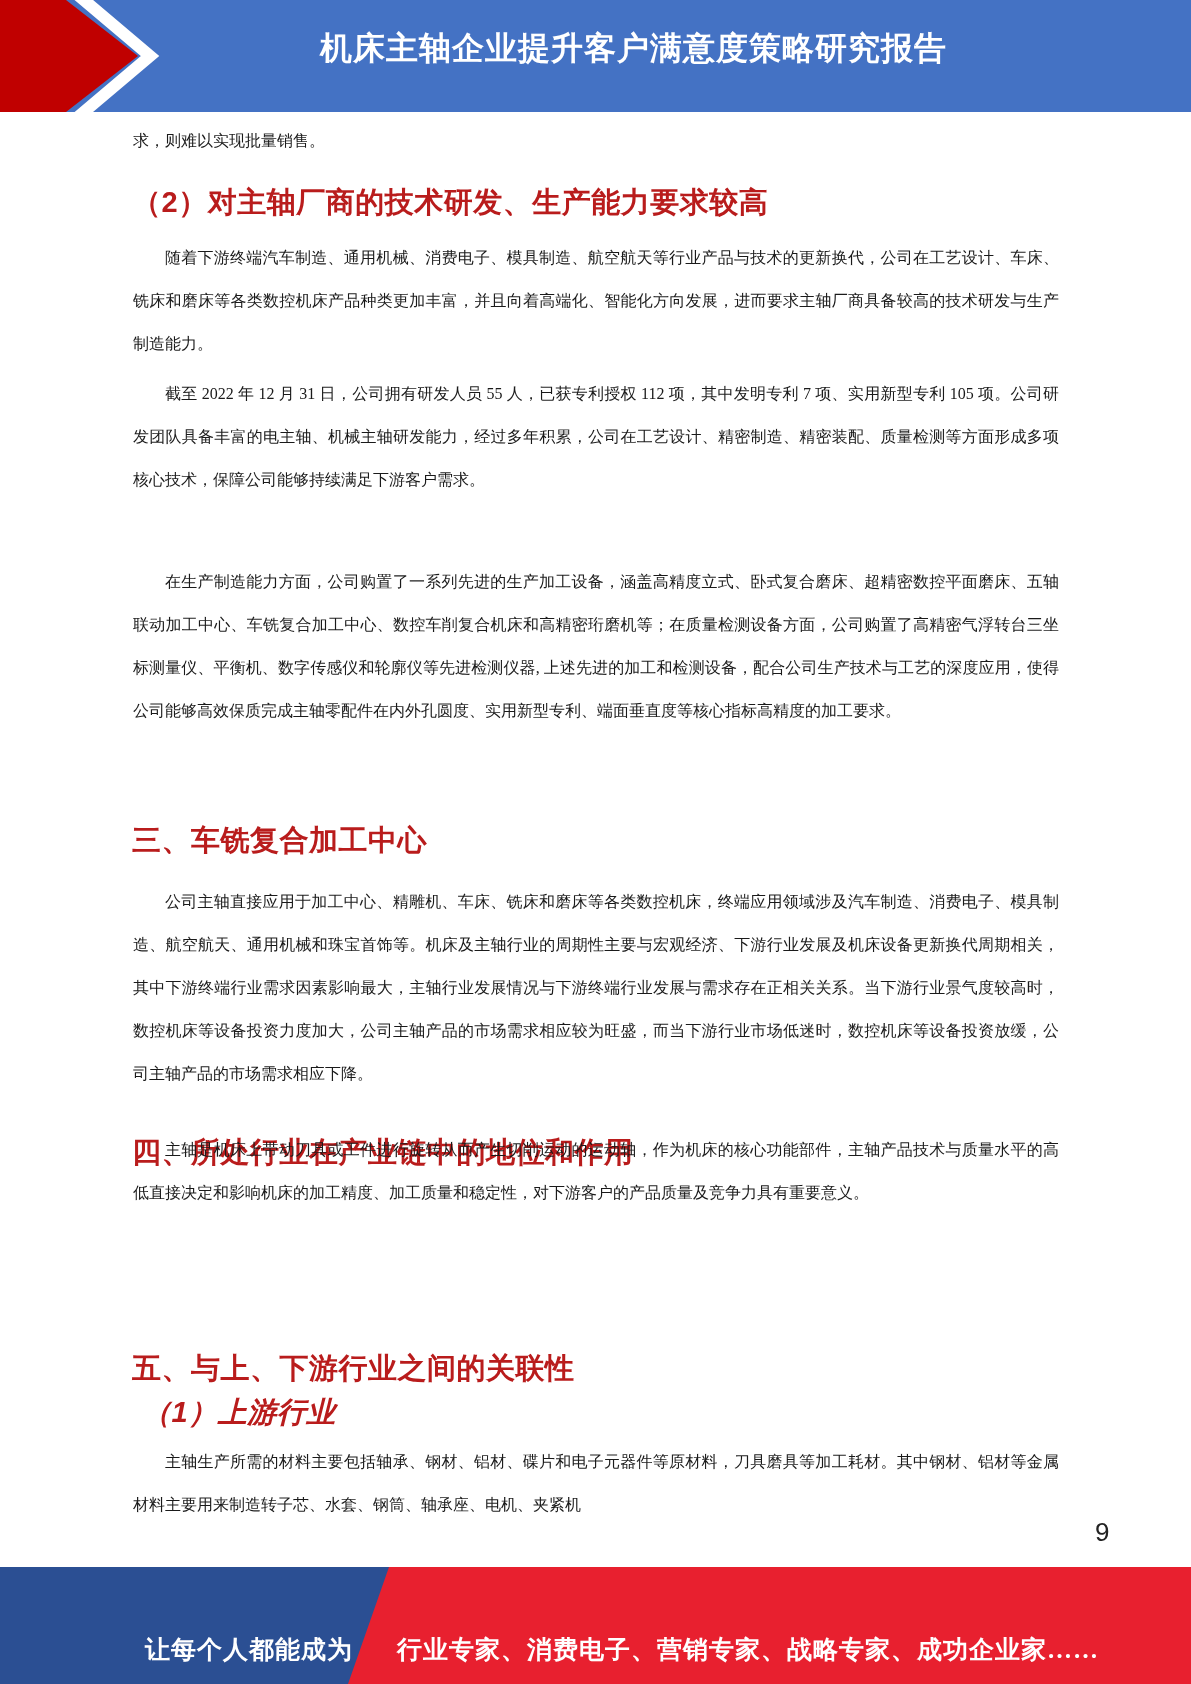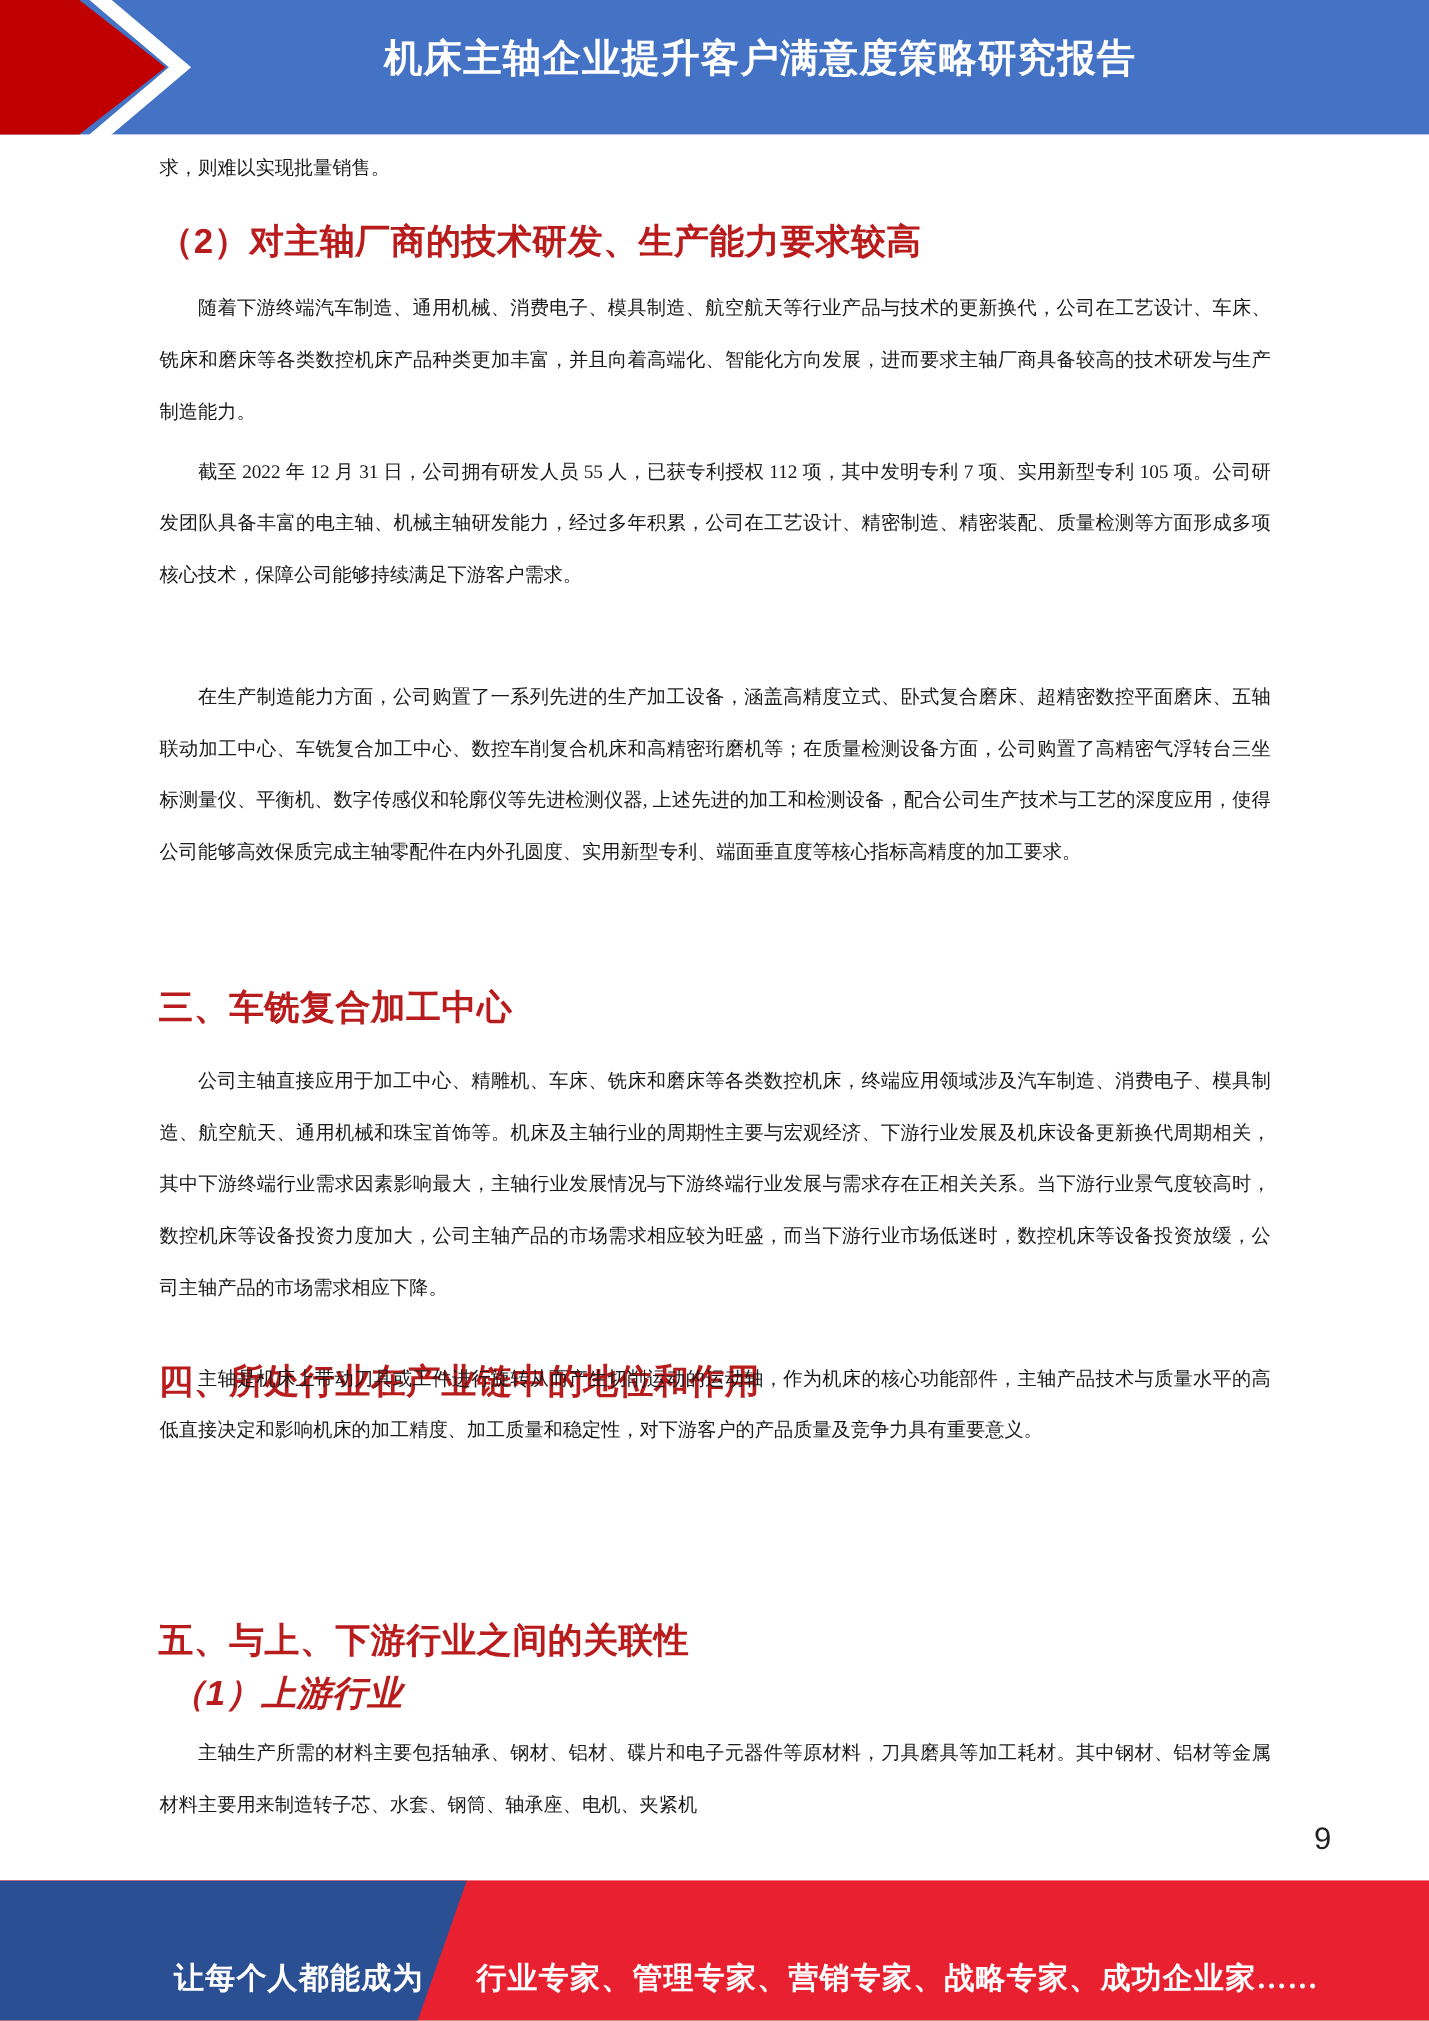--- a/index.html
+++ b/index.html
@@ -112,16 +112,16 @@
     <p class="bodytext indent" style="top:1440px">主轴生产所需的材料主要包括轴承、钢材、铝材、碟片和电子元器件等原材料，刀具磨具等加工耗材。其中钢材、铝材等金属材料主要用来制造转子芯、水套、钢筒、轴承座、电机、夹紧机</p>
 
     <div class="pagenum">9</div>
   </main>
 
   <footer class="band-bottom">
     <svg class="footer-svg" width="400" height="117" viewBox="0 0 400 117" aria-hidden="true">
       <polygon class="footer-blue-poly" points="0,0 389,0 348,117 0,117"></polygon>
     </svg>
     <span class="f-text f-left">让每个人都能成为</span>
-    <span class="f-text f-right">行业专家、管理专家、营销专家、战略专家、成功企业家……</span>
+    <span class="f-text f-right">行业专家、消费电子、营销专家、战略专家、成功企业家……</span>
   </footer>
 
 </div>
 
 </body></html>

